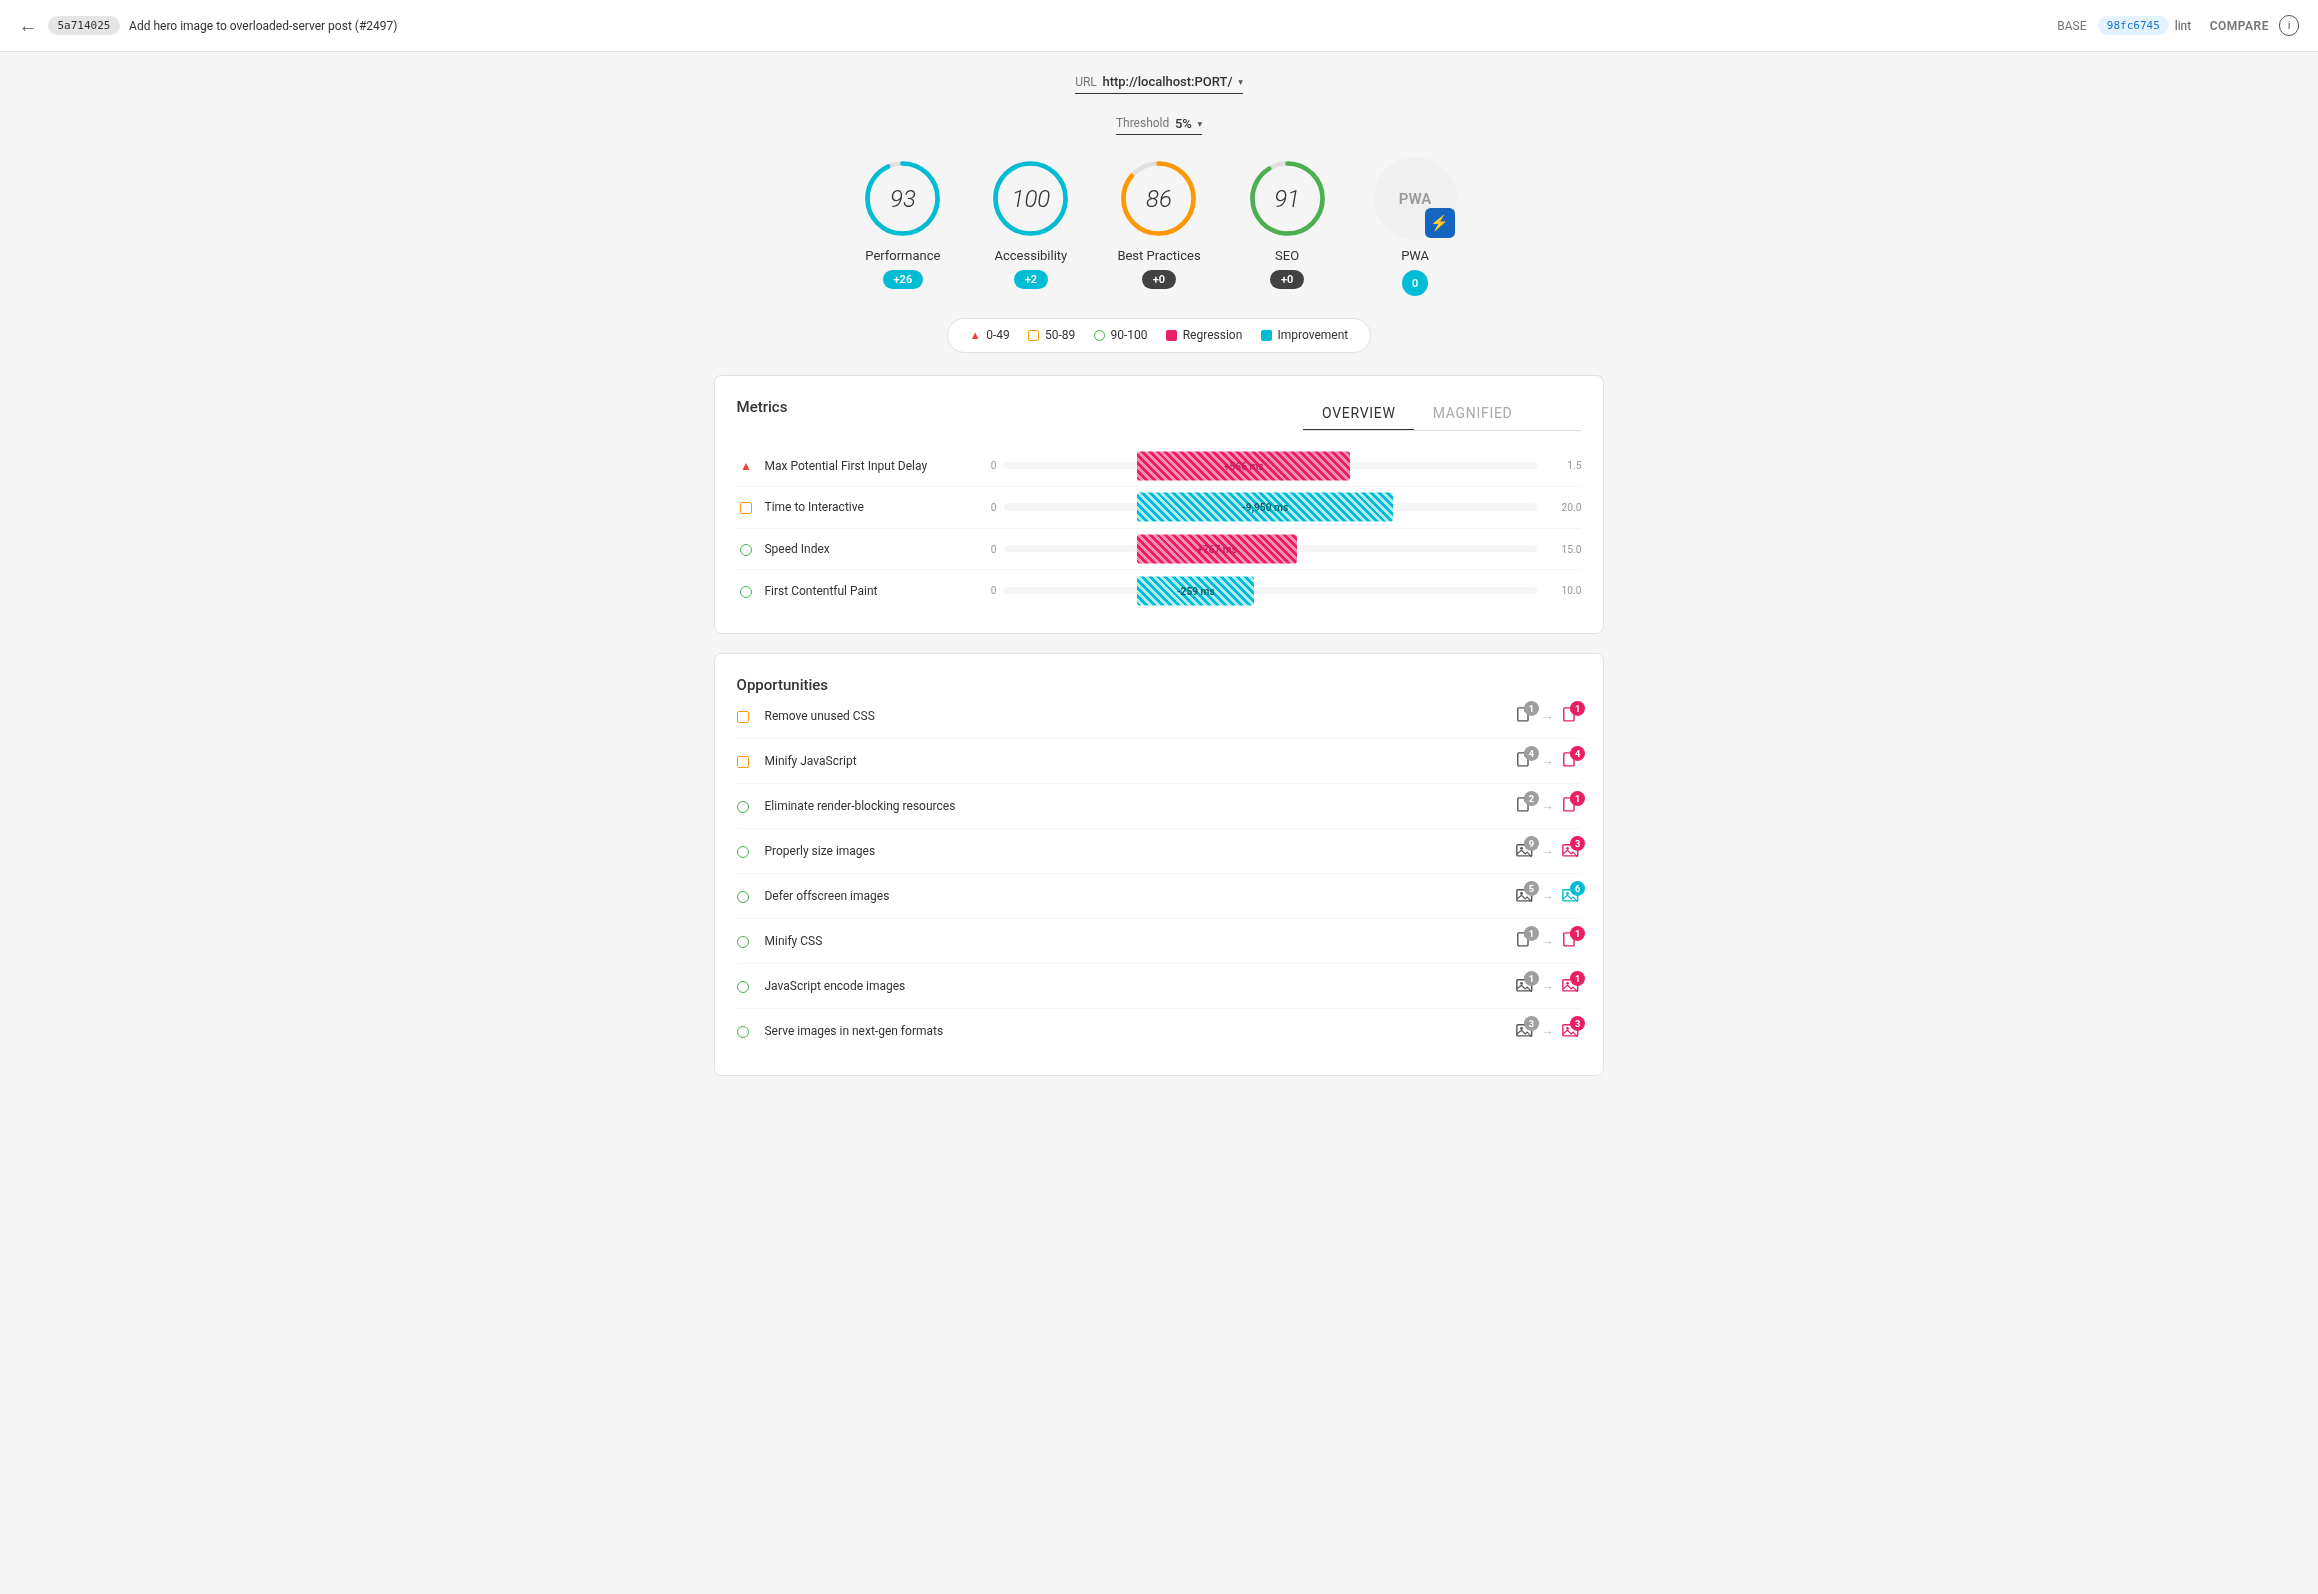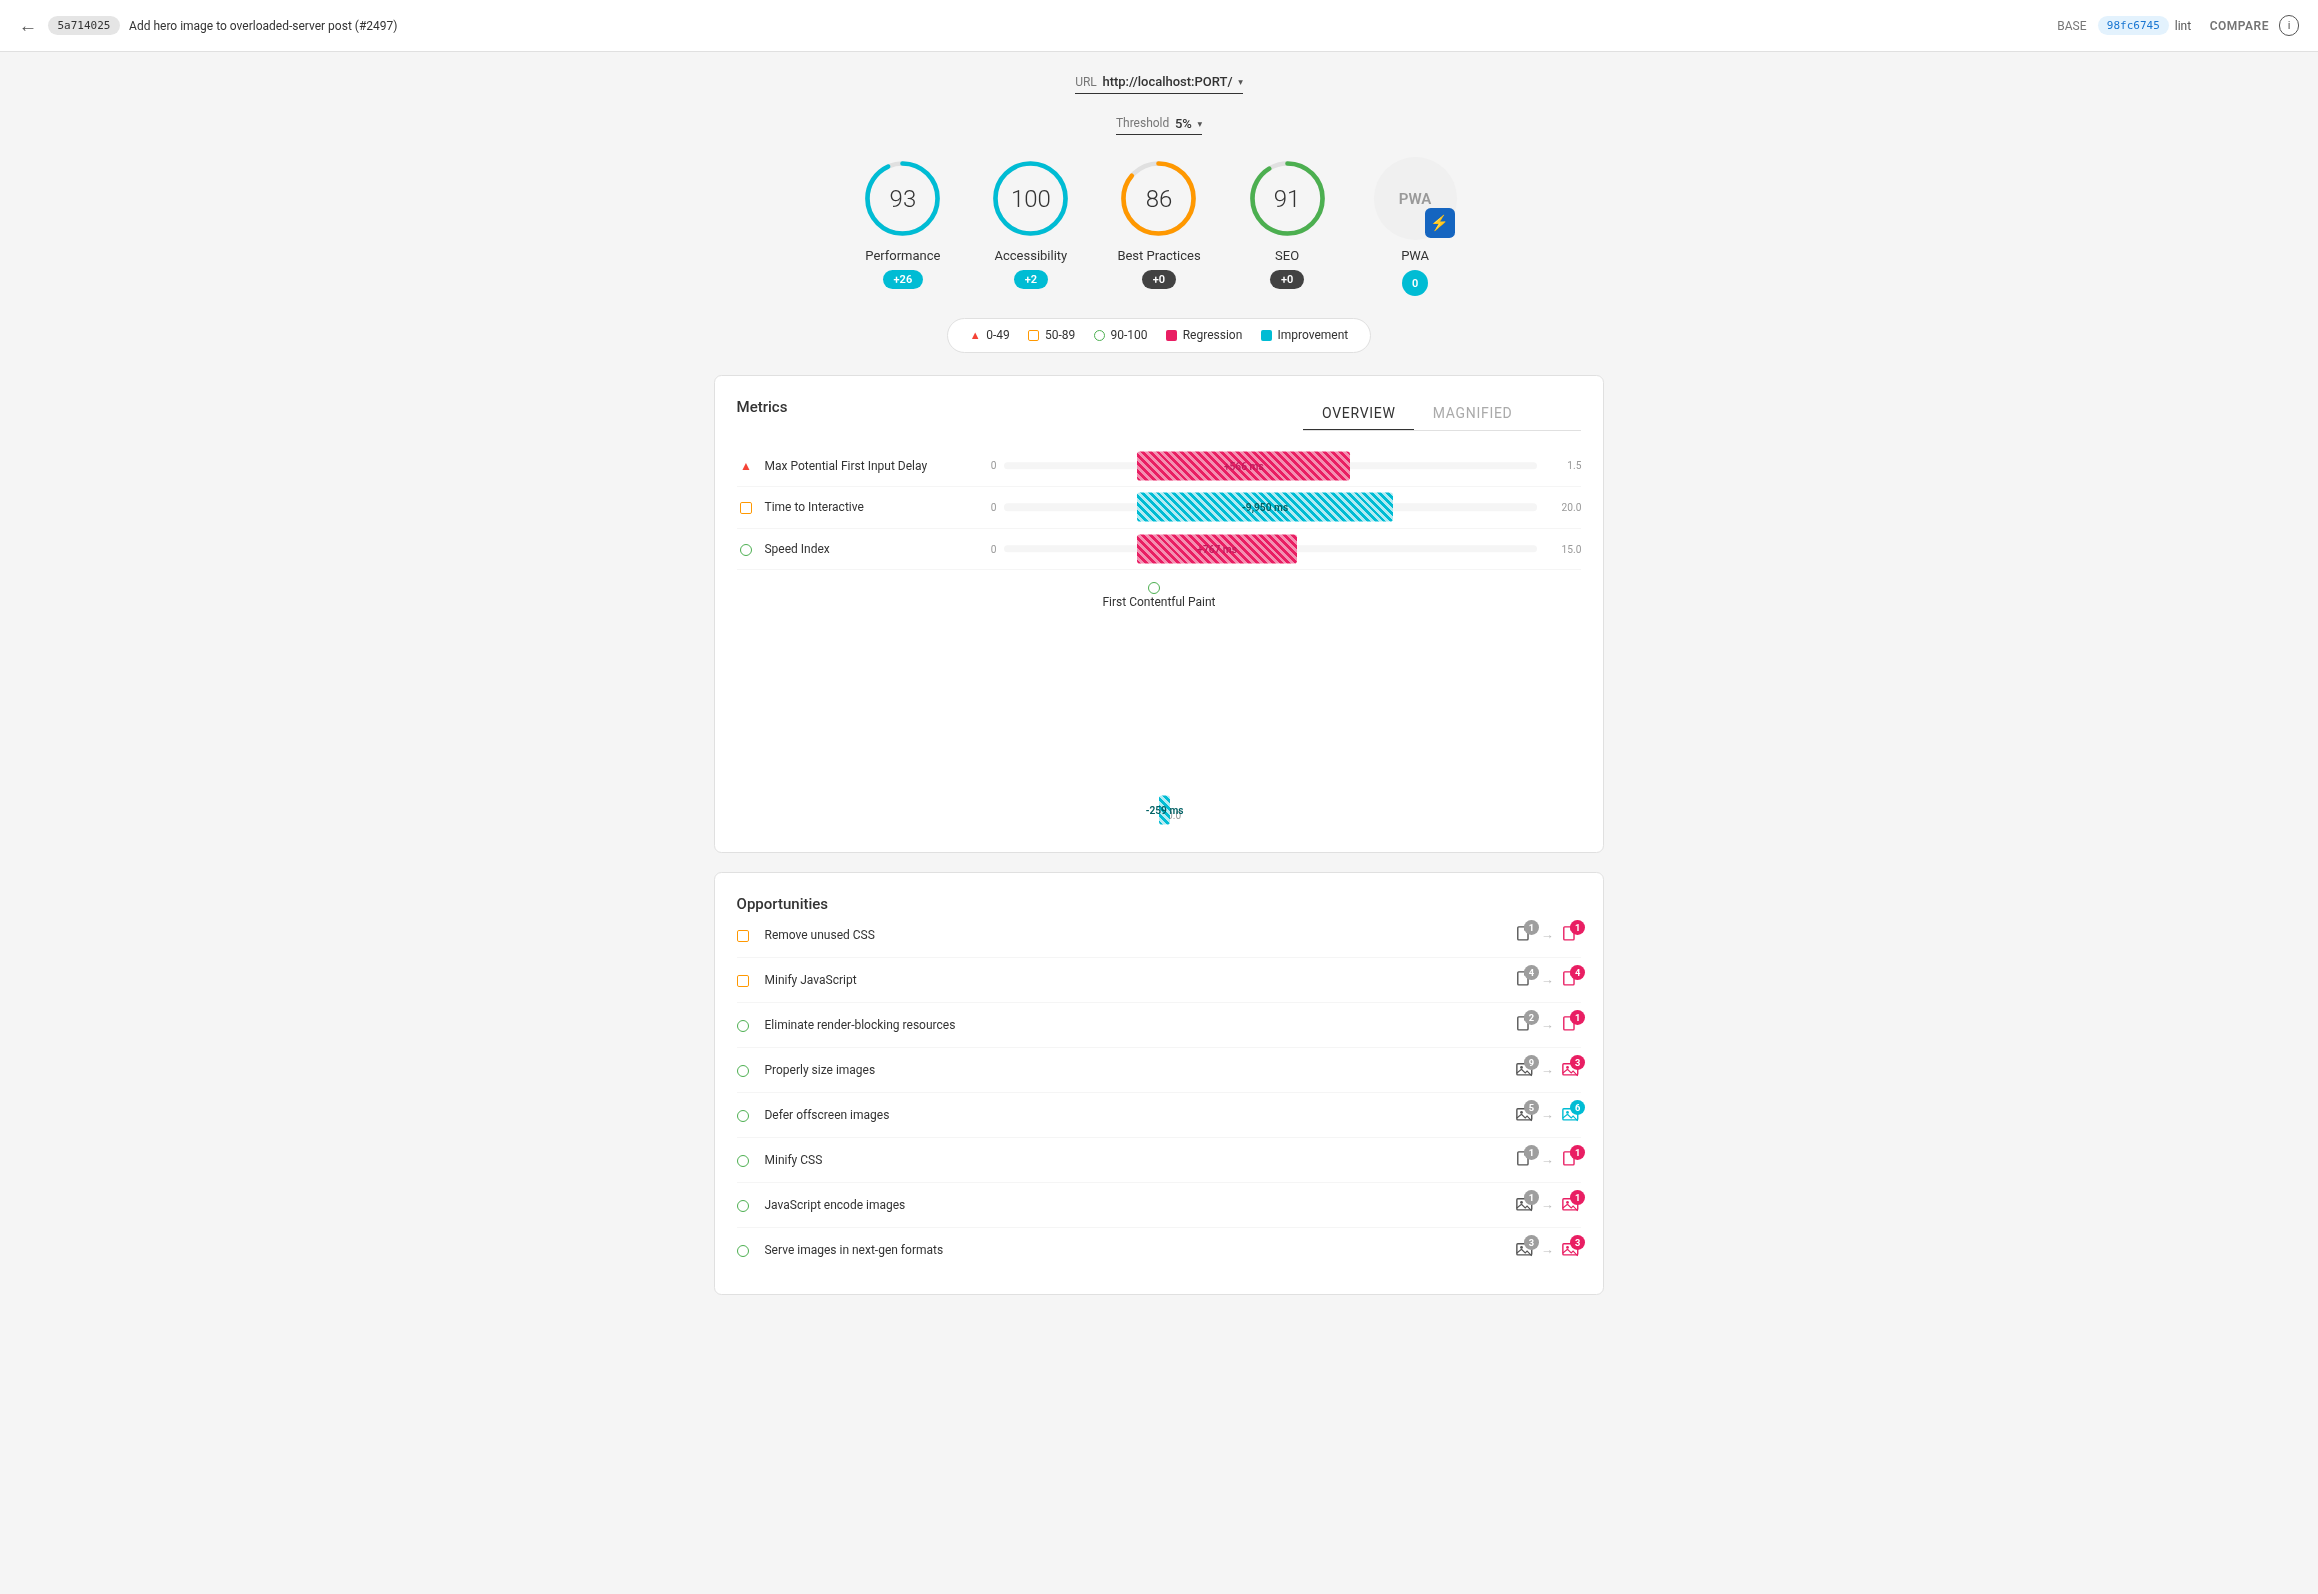--- a/index.html
+++ b/index.html
@@ -34,21 +34,21 @@
       display: flex; align-items: center; gap: 5.6px; cursor: pointer;
       border-bottom: 1.9px solid #333; padding-bottom: 3.7px;
     }
     .url-label, .threshold-label { font-size: 12px; color: #777; }
     .url-value, .threshold-value { font-size: 13px; color: #333; font-weight: 500; }
     .dropdown-arrow { font-size: 9.3px; color: #555; }
 
     
     .scores-row { display: flex; align-items: flex-start; justify-content: center; gap: 45px; margin-bottom: 22px; }
     .score-item { display: flex; flex-direction: column; align-items: center; gap: 7.4px; }
-    .circle-container { position: relative; width: 83px; height: 83px; }
+    .circle-container { position: relative; width: 83px; height: 83px; font-style: italic; }
     .circle-container svg { width: 83px; height: 83px; }
     .circle-value {
       position: absolute; top: 50%; left: 50%; transform: translate(-50%, -50%);
       font-size: 24px; font-weight: 300; color: #333;
     }
     .score-label { font-size: 13px; color: #333; }
     .score-badge {
       padding: 2.8px 11px; border-radius: 11px; font-size: 11px; font-weight: 600;
     }
     .badge-blue { background: #00bcd4; color: #fff; }
@@ -94,21 +94,21 @@
     .metrics-tabs { display: flex; gap: 0; border-bottom: 0.9px solid #e0e0e0; margin-bottom: 15px; margin-left: auto; width: 278px; }
     .metrics-header { display: flex; align-items: flex-start; justify-content: space-between; margin-bottom: 0; }
     .tab {
       padding: 7.4px 18.6px; font-size: 14px; font-weight: 400; cursor: pointer;
       letter-spacing: 0.7px; color: #aaa;
     }
     .tab.active { color: #333; border-bottom: 1.9px solid #333; }
 
     
     .metric-row { display: flex; align-items: center; padding: 9.3px 0; border-bottom: 0.9px solid #f5f5f5; }
-    .metric-row:last-child { border-bottom: none; flex-direction: column; }
+    .metric-row:last-child { border-bottom: none; }
     .metric-icon { width: 18.6px; margin-right: 9.3px; text-align: center; }
     .metric-name { flex: 0 0 204px; font-size: 12px; color: #333; }
     .metric-start { width: 28px; text-align: right; font-size: 10.2px; color: #999; margin-right: 7.4px; }
     .metric-bar-container { flex: 1; position: relative; height: 22px; }
     .metric-bar-bg { position: absolute; top: 50%; left: 0; right: 0; height: 7.4px; transform: translateY(-50%); background: #f5f5f5; border-radius: 3.7px; }
     .metric-bar {
       position: absolute; top: 50%; height: 29px; transform: translateY(-50%);
       display: flex; align-items: center; justify-content: center;
       font-size: 10.2px; font-weight: 600; color: #fff; border-radius: 2.8px;
       padding: 0 5.6px; white-space: nowrap;

